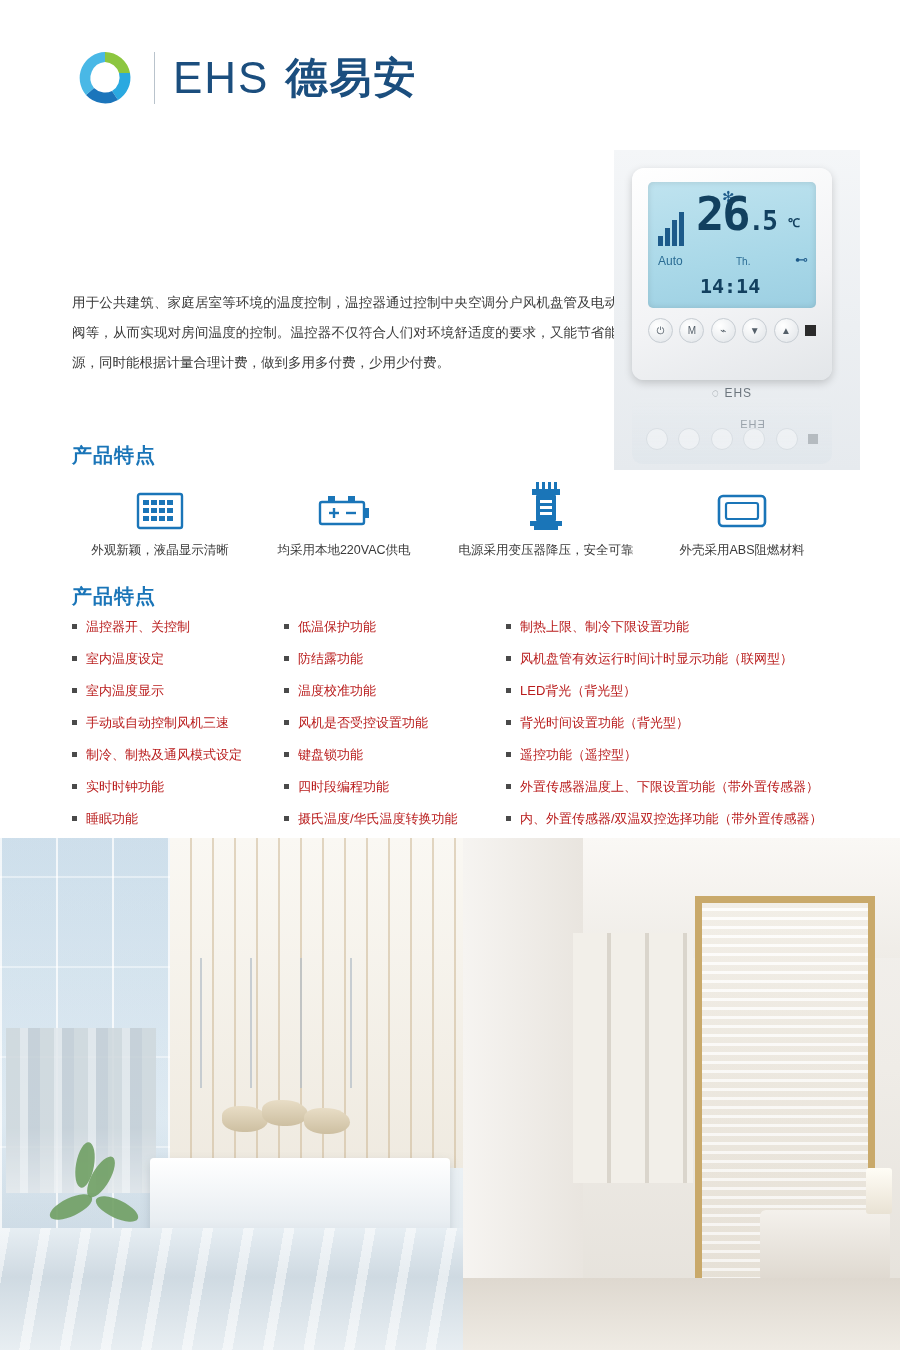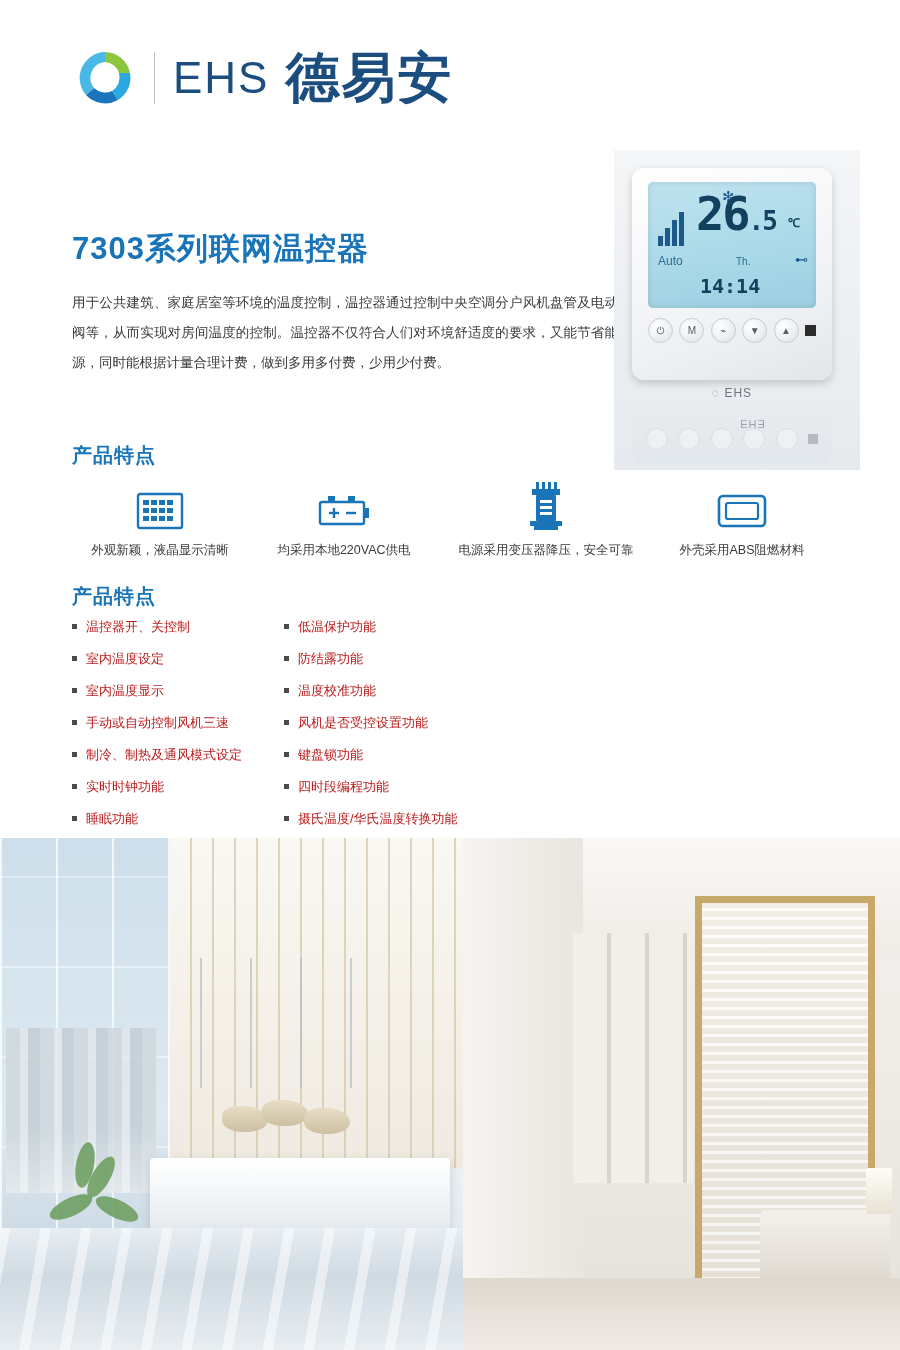--- a/index.html
+++ b/index.html
@@ -44,21 +44,21 @@
     margin: 0 18px 0 16px;
   }
   .logo-en {
     font-size: 44px;
     letter-spacing: 2px;
     color: #1b4e7e;
     font-weight: 400;
     font-family: "Liberation Sans", sans-serif;
   }
   .logo-cn {
-    font-size: 54px;
+    font-size: 42px;
     color: #1b4e7e;
     font-weight: 700;
     margin-left: 16px;
     letter-spacing: 2px;
   }
 
   
   .title {
     position: absolute;
     left: 72px;
@@ -411,21 +411,20 @@
         <path d="M46 55 A26 26 0 0 1 14 50 L22 43 A16 16 0 0 0 40 46 Z" fill="#1b75bb"></path>
         <path d="M14 50 A26 26 0 0 1 33 7 L33 17 A16 16 0 0 0 22 43 Z" fill="#29abe2" opacity=".85"></path>
         <circle cx="33" cy="33" r="11" fill="#ffffff"></circle>
       </svg>
     </div>
     <div class="logo-divider"></div>
     <div class="logo-en">EHS</div>
     <div class="logo-cn">德易安</div>
   </div>
 
-  <div class="title">7303系列联网温控器</div>
   <div class="intro">用于公共建筑、家庭居室等环境的温度控制，温控器通过控制中央空调分户风机盘管及电动阀等，从而实现对房间温度的控制。温控器不仅符合人们对环境舒适度的要求，又能节省能源，同时能根据计量合理计费，做到多用多付费，少用少付费。</div>
 
   <div class="device">
     <div class="device-bg"></div>
     <div class="thermo">
       <div class="screen">
         <div class="snow">✻</div>
         <div class="bars">
             <i></i>
             <i></i>
@@ -555,20 +554,30 @@
       <div class="fn-item">睡眠功能</div>
     </div>
     <div class="fn-col c2">
       <div class="fn-item">低温保护功能</div>
       <div class="fn-item">防结露功能</div>
       <div class="fn-item">温度校准功能</div>
       <div class="fn-item">风机是否受控设置功能</div>
       <div class="fn-item">键盘锁功能</div>
       <div class="fn-item">四时段编程功能</div>
       <div class="fn-item">摄氏温度/华氏温度转换功能</div>
+    </div>
+    <div class="fn-col c3">
+      <div class="fn-item">制热上限、制冷下限设置功能</div>
+      <div class="fn-item">风机盘管有效运行时间计时显示功能（联网型）</div>
+      <div class="fn-item">LED背光（背光型）</div>
+      <div class="fn-item">背光时间设置功能（背光型）</div>
+      <div class="fn-item">遥控功能（遥控型）</div>
+      <div class="fn-item">外置传感器温度上、下限设置功能（带外置传感器）</div>
+      <div class="fn-item">内、外置传感器/双温双控选择功能（带外置传感器）</div>
+      <div class="fn-item">节能模式进入方式设置功能（带数字输入口）</div>
     </div>
   </div>
 
   <div class="photos">
     <div class="photo left">
       <div class="lobby">
         <div class="ceiling"></div>
         <div class="wall"></div>
         <div class="glassgrid"></div>
         <div class="city"></div>

